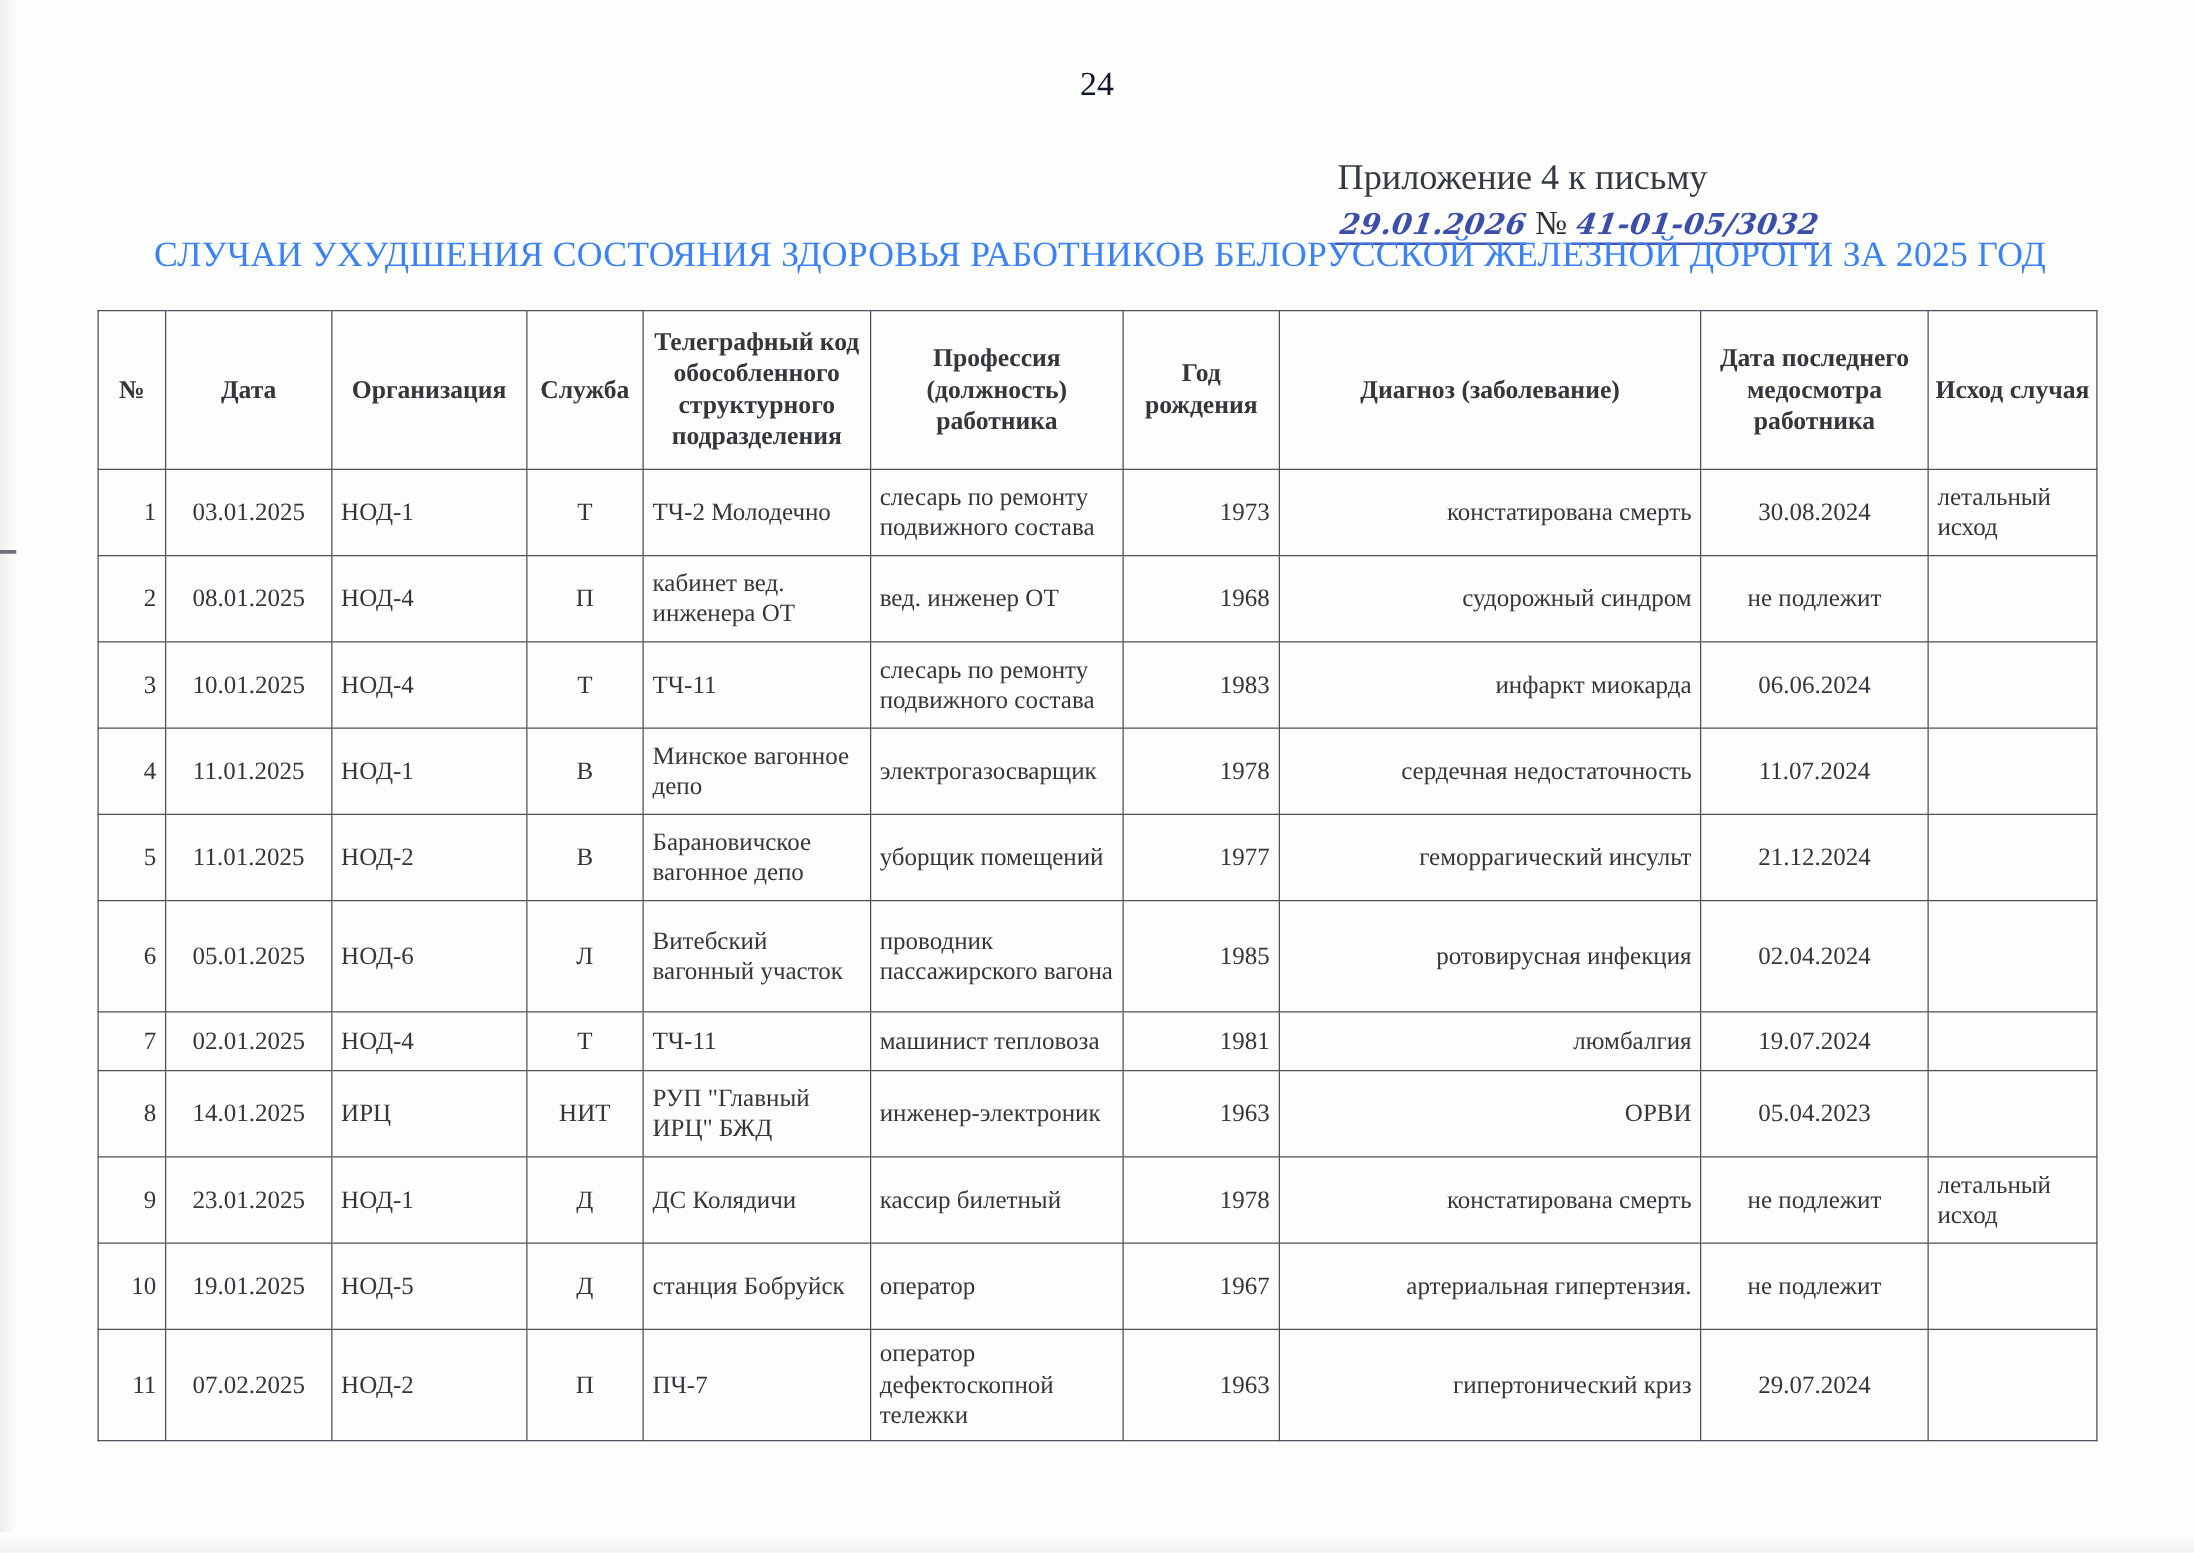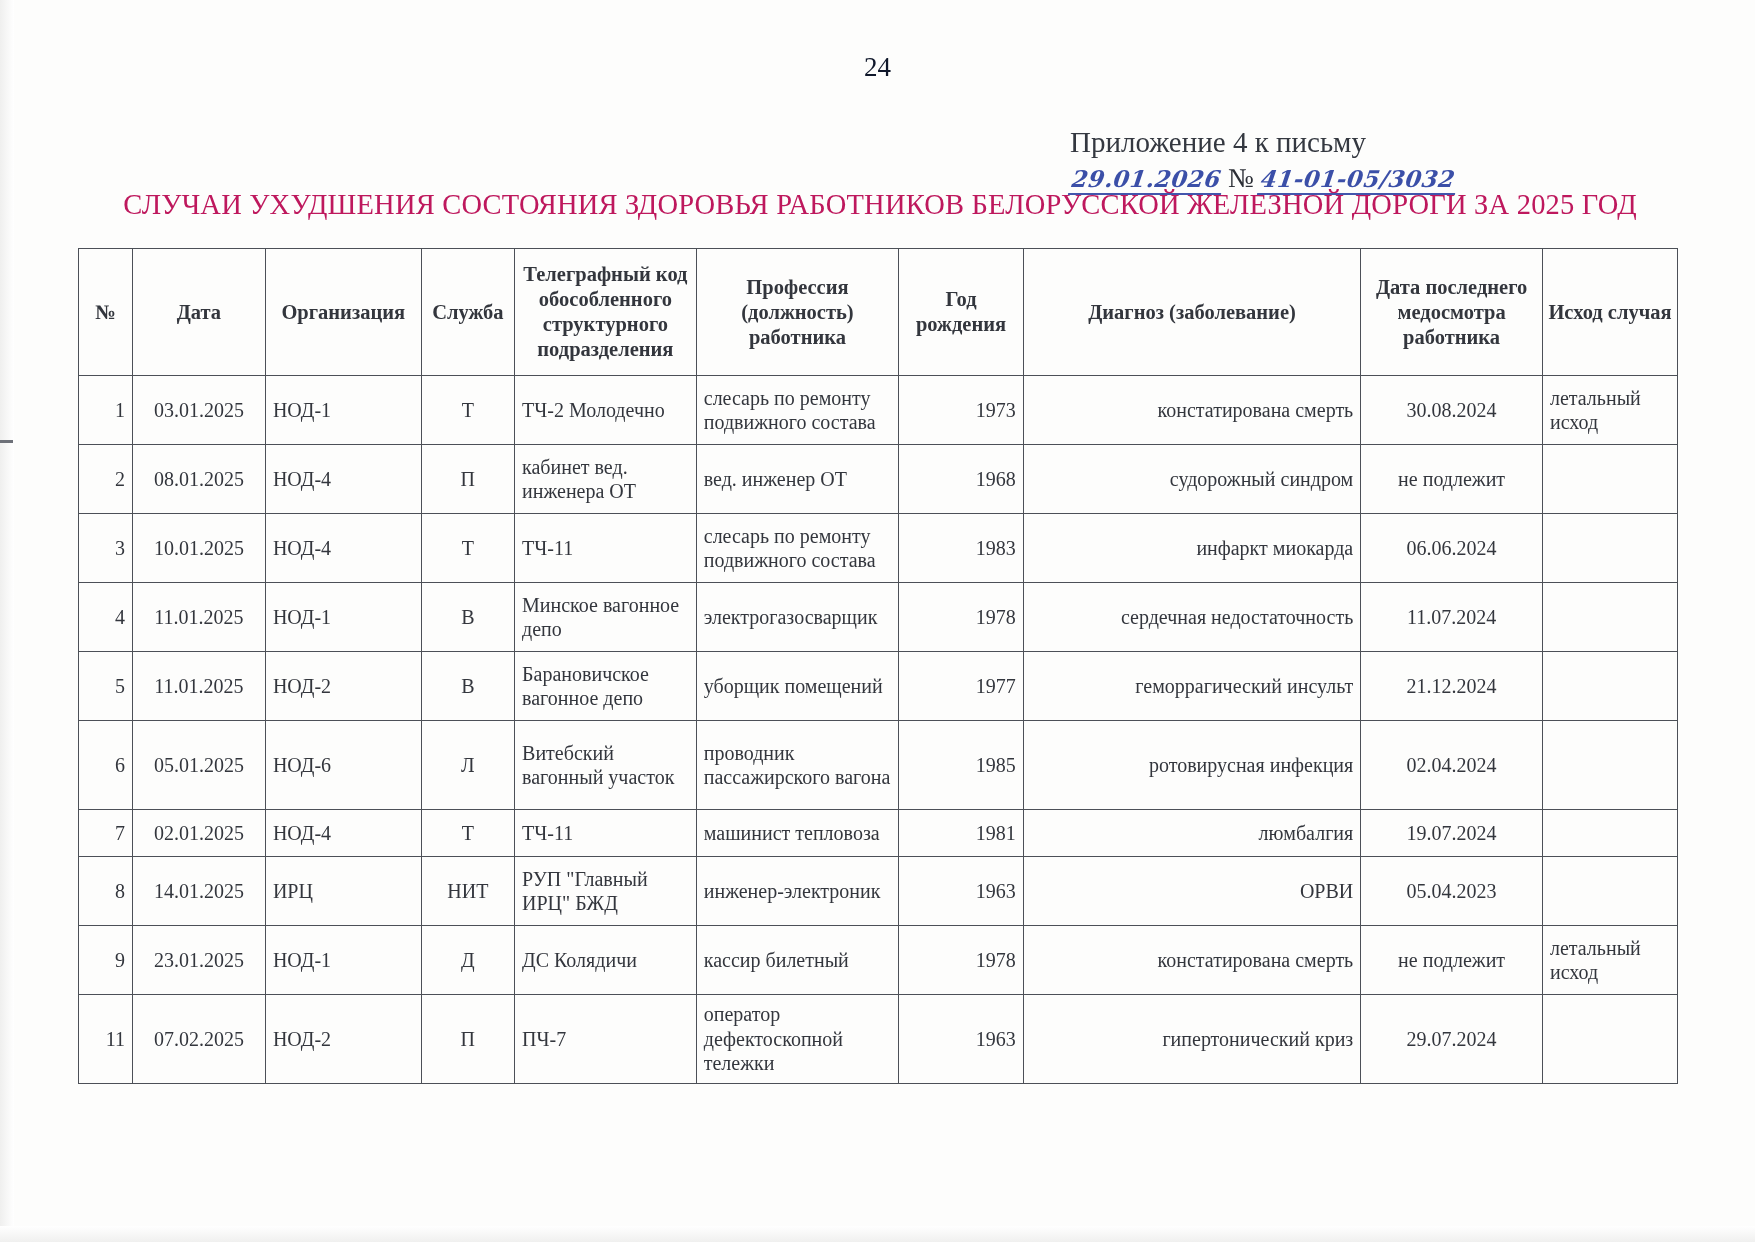--- a/index.html
+++ b/index.html
@@ -95,21 +95,21 @@
 
   .doc-title {
     position: absolute;
     top: 188px;
     left: 95px;
     width: 1570px;
     text-align: center;
     font-size: 28.5px;
     line-height: 1.22;
     letter-spacing: 0.2px;
-    color: #be185d;
+    color: #3b82f6;
   }
 
   table.main-table {
     position: absolute;
     top: 248px;
     left: 78px;
     width: 1600px;
     border-collapse: collapse;
     table-layout: fixed;
   }
@@ -308,20 +308,32 @@
           <td class="date">23.01.2025</td>
           <td class="org">НОД-1</td>
           <td class="serv">Д</td>
           <td class="tel">ДС Колядичи</td>
           <td class="prof">кассир билетный</td>
           <td class="year">1978</td>
           <td class="diag">констатирована смерть</td>
           <td class="med">не подлежит</td>
           <td class="out">летальный исход</td>
         </tr>
+        <tr class="r-tall">
+          <td class="num">10</td>
+          <td class="date">19.01.2025</td>
+          <td class="org">НОД-5</td>
+          <td class="serv">Д</td>
+          <td class="tel">станция Бобруйск</td>
+          <td class="prof">оператор</td>
+          <td class="year">1967</td>
+          <td class="diag">артериальная гипертензия.</td>
+          <td class="med">не подлежит</td>
+          <td class="out"></td>
+        </tr>
         <tr class="r-xtall">
           <td class="num">11</td>
           <td class="date">07.02.2025</td>
           <td class="org">НОД-2</td>
           <td class="serv">П</td>
           <td class="tel">ПЧ-7</td>
           <td class="prof">оператор дефектоскопной тележки</td>
           <td class="year">1963</td>
           <td class="diag">гипертонический криз</td>
           <td class="med">29.07.2024</td>

